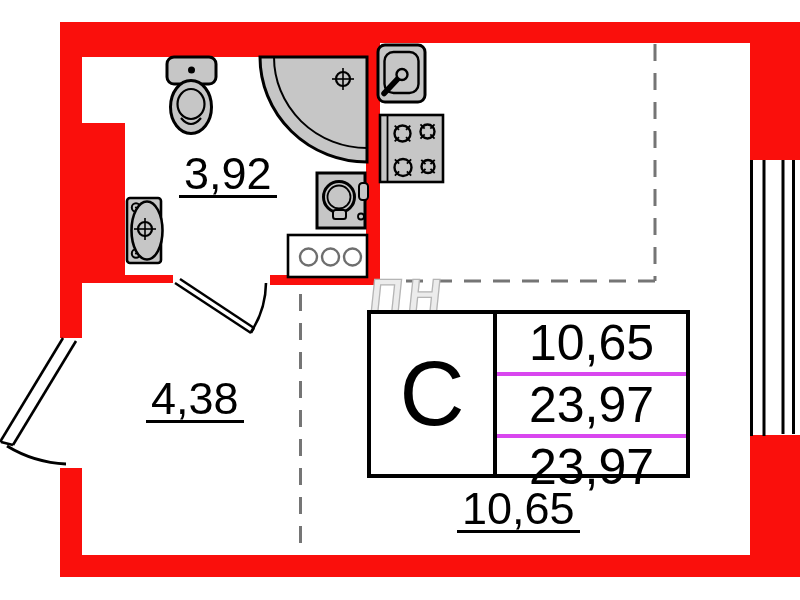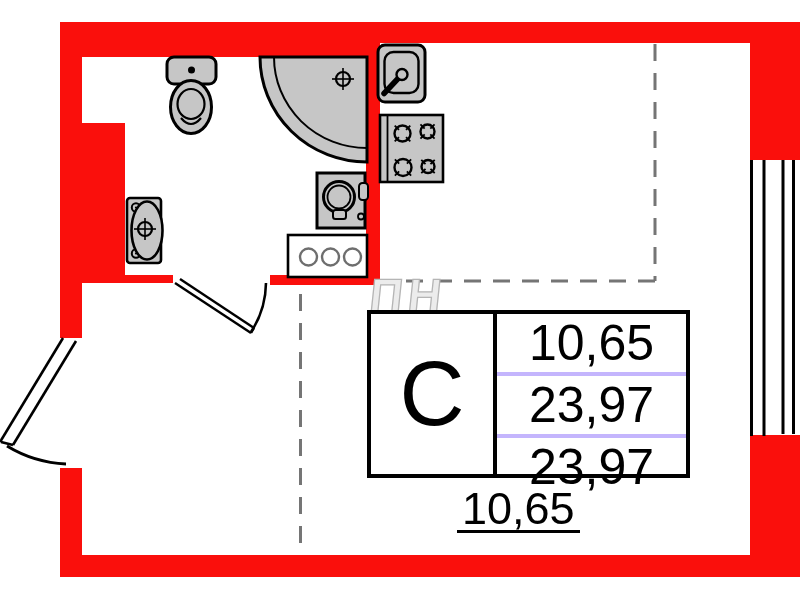--- a/index.html
+++ b/index.html
@@ -13,21 +13,21 @@
               border-bottom:3px solid #000;padding:0 5px 3px 5px;white-space:nowrap;}
   .watermark{position:absolute;left:370px;top:268px;font-size:46px;font-weight:700;
              letter-spacing:5px;color:#ececec;-webkit-text-stroke:1.3px #b5b5b5;
              transform:skewX(-6deg);}
   .info-table{position:absolute;left:367px;top:310px;width:323px;height:168px;
               border:4px solid #000;box-sizing:border-box;display:flex;background:#fff;}
   .type-cell{width:122px;border-right:4px solid #000;display:flex;align-items:center;
              justify-content:center;font-size:90px;color:#000;}
   .vals{flex:1;display:flex;flex-direction:column;}
   .val{flex:1;display:flex;align-items:center;justify-content:center;font-size:50px;color:#000;}
-  .val + .val{border-top:4px solid #c4b5fd;}
+  .val + .val{border-top:4px solid #d946ef;}
 </style>
 </head>
 <body>
 
 <div class="plan">
 
   <div class="wall" style="left:60px;top:22px;width:740px;height:21px;"></div>
   <div class="wall" style="left:82px;top:43px;width:296px;height:14px;"></div>
   <div class="wall" style="left:60px;top:22px;width:22px;height:316px;"></div>
   <div class="wall" style="left:60px;top:123px;width:65px;height:160px;"></div>
@@ -148,20 +148,22 @@
           <line x1="-9.5" y1="0" x2="-3.5" y2="0"></line>
           <line x1="3.5" y1="0" x2="9.5" y2="0"></line>
           <line y1="-9.5" y2="-3.5"></line>
           <line y1="3.5" y2="9.5"></line>
       </g>
     </g>
   </svg>
 
   <div class="watermark">ПН</div>
 
+  <div class="area-label" style="left:179px;top:156px;">3,92</div>
+  <div class="area-label" style="left:146px;top:381px;">4,38</div>
   <div class="area-label" style="left:457px;top:491px;">10,65</div>
 
   <div class="info-table">
     <div class="type-cell">С</div>
     <div class="vals">
       <div class="val">10,65</div>
       <div class="val">23,97</div>
       <div class="val">23,97</div>
     </div>
   </div>

